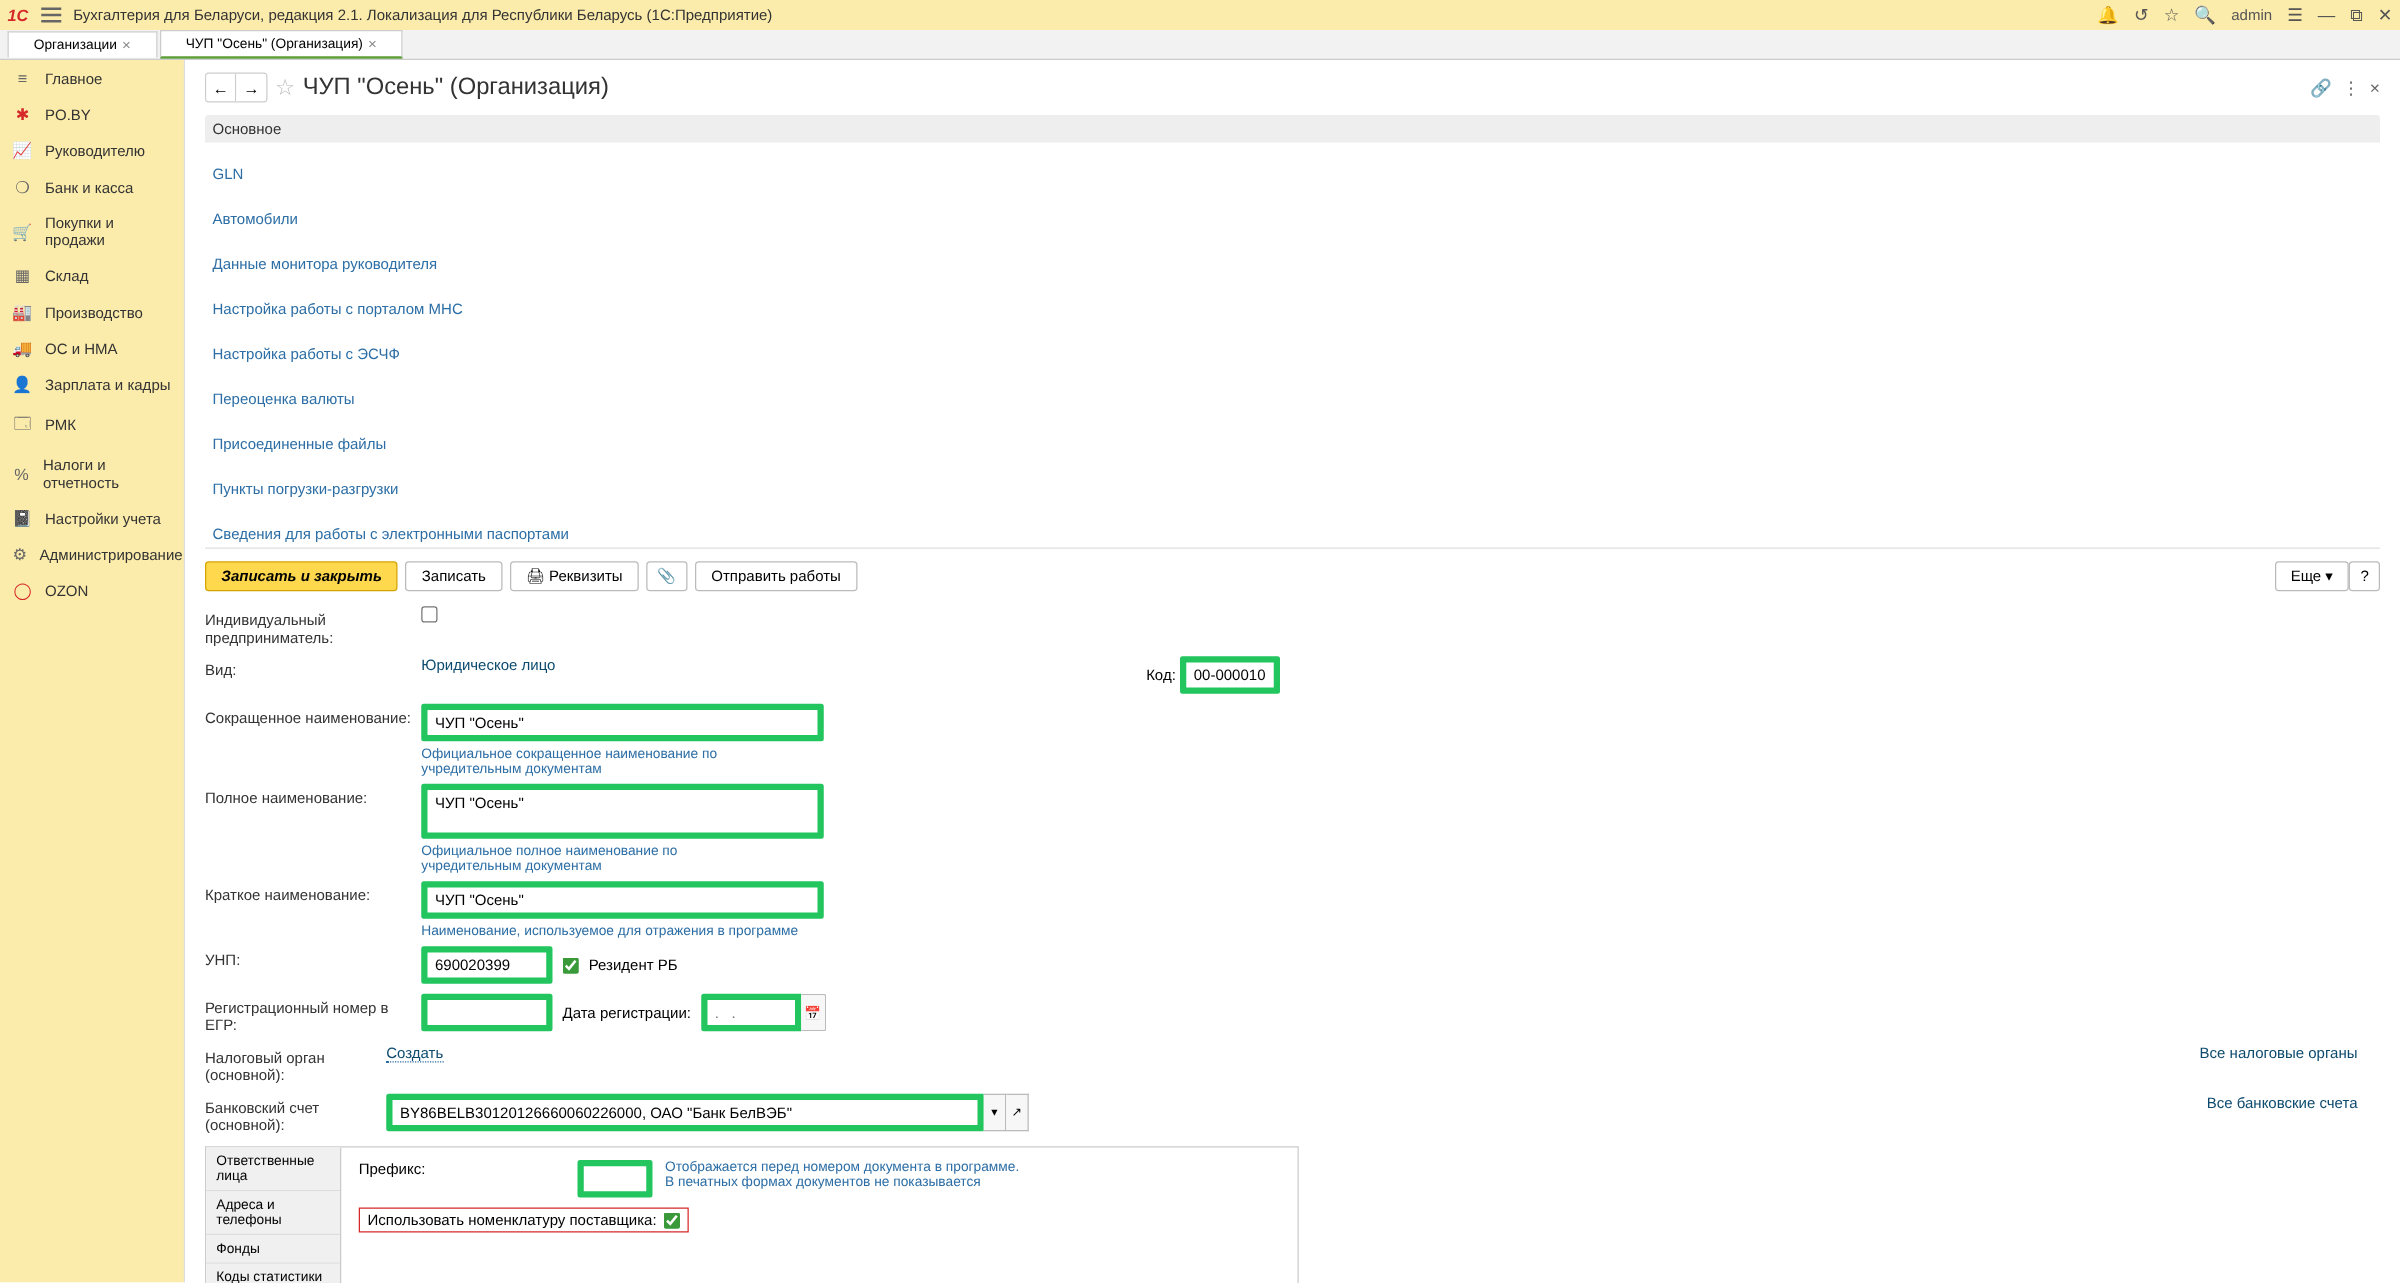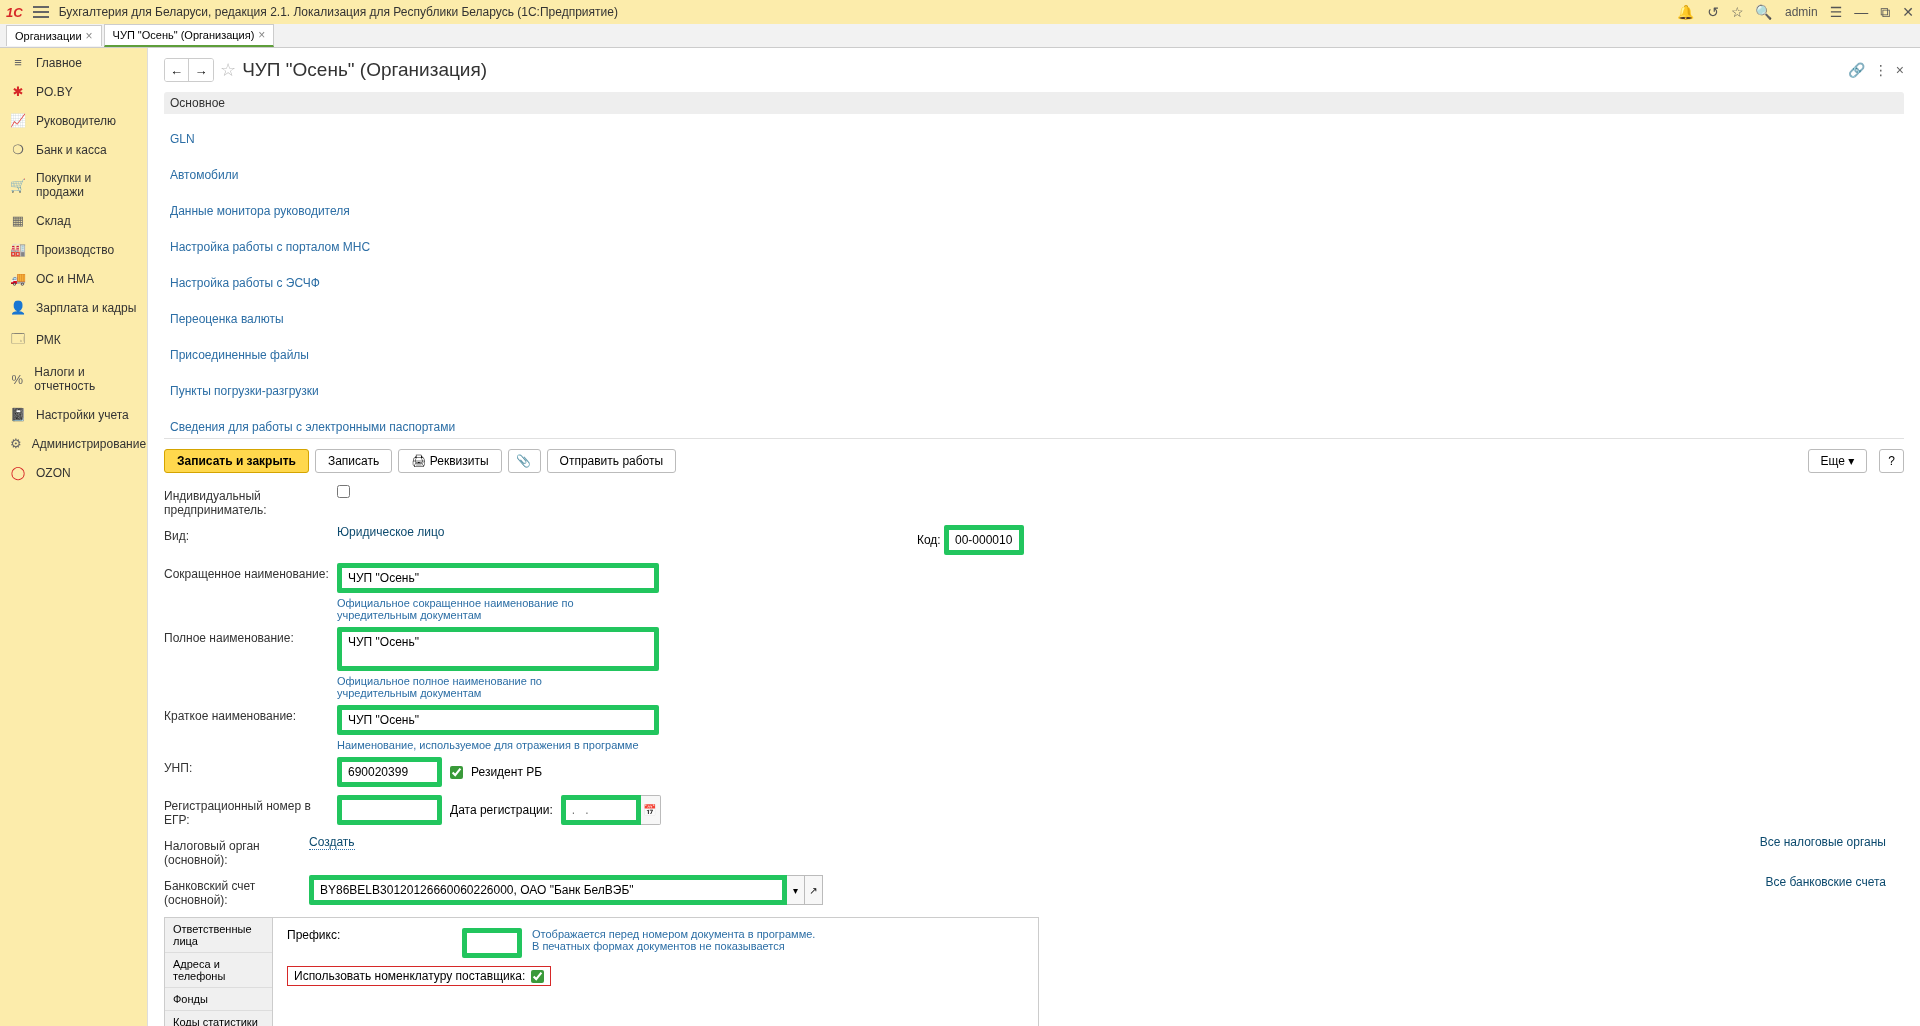--- a/index.html
+++ b/index.html
@@ -9,21 +9,21 @@
 .titlebar { height: 24px; background: #fcecab; display: flex; align-items: center; padding: 0 6px; gap: 10px; }
 .logo { color: #d62828; font-weight: bold; font-size: 13px; font-style: italic; }
 .burger { width: 16px; height: 12px; display: flex; flex-direction: column; justify-content: space-between; cursor: pointer; }
 .burger span { height: 2px; background: #666; }
 .titlebar-text { color: #333; font-size: 12px; flex: 1; }
 .titlebar-icons { display: flex; gap: 12px; align-items: center; color: #555; }
 .titlebar-icons span { cursor: pointer; font-size: 14px; }
 
 
 .tabsbar { height: 24px; background: #f2f2f2; border-bottom: 1px solid #ccc; display: flex; align-items: center; padding-left: 6px; }
-.tab { padding: 3px 8px; background: #fff; border: 1px solid #ccc; border-bottom: none; margin-right: 2px; font-size: 11px; cursor: pointer; display: flex; align-items: center; gap: 4px; }
+.tab { padding: 3px 20px; background: #fff; border: 1px solid #ccc; border-bottom: none; margin-right: 2px; font-size: 11px; cursor: pointer; display: flex; align-items: center; gap: 4px; }
 .tab.active { border-bottom: 2px solid #5e9e3a; }
 .tab .close { color: #888; font-size: 12px; }
 
 
 .main { display: flex; height: calc(100vh - 48px); }
 
 
 .sidebar { width: 148px; background: #fcecab; border-right: 1px solid #ddd; }
 .sidebar-item { display: flex; align-items: center; gap: 10px; padding: 7px 10px; font-size: 12px; color: #333; cursor: pointer; }
 .sb-icon { width: 16px; text-align: center; font-size: 13px; }
@@ -42,23 +42,23 @@
 .icon-btn-sm { background: transparent; border: none; font-size: 14px; color: #666; cursor: pointer; }
 
 
 .section-tabs { display: flex; gap: 14px; border-bottom: 1px solid #e0e0e0; margin-bottom: 10px; font-size: 12px; flex-direction: column; }
 .section-tab { padding: 4px 6px; color: #2c6ea5; cursor: pointer; }
 .section-tab.active { background: #eee; color: #333; border-radius: 3px 3px 0 0; }
 
 
 .toolbar { display: flex; gap: 6px; align-items: center; margin-bottom: 12px; }
 .btn { padding: 4px 12px; border: 1px solid #bbb; border-radius: 3px; background: #fff; font-size: 12px; cursor: pointer; }
-.btn-yellow { background: #ffd84d; border-color: #d4a400; font-weight: bold; }
+.btn-yellow { background: #ffd84d; border-color: #d4a400; font-weight: bold; font-style: italic; }
 .btn-icon { padding: 4px 8px; }
-.toolbar-right { margin-left: auto; display: flex; gap: 12px; }
+.toolbar-right { margin-left: auto; display: flex; gap: 0; }
 
 
 .form-row { display: flex; align-items: flex-start; margin-bottom: 8px; }
 .form-label { width: 173px; font-size: 12px; color: #333; padding-top: 4px; }
 .form-field { display: flex; align-items: center; gap: 8px; }
 input[type=text], textarea { border: 5px solid #22c55e; border-radius: 2px; padding: 3px 6px; font-size: 12px; }
 .inp-w1 { width: 322px; }
 .inp-w2 { width: 105px; }
 .inp-w3 { width: 80px; }
 .inp-w4 { width: 60px; }

